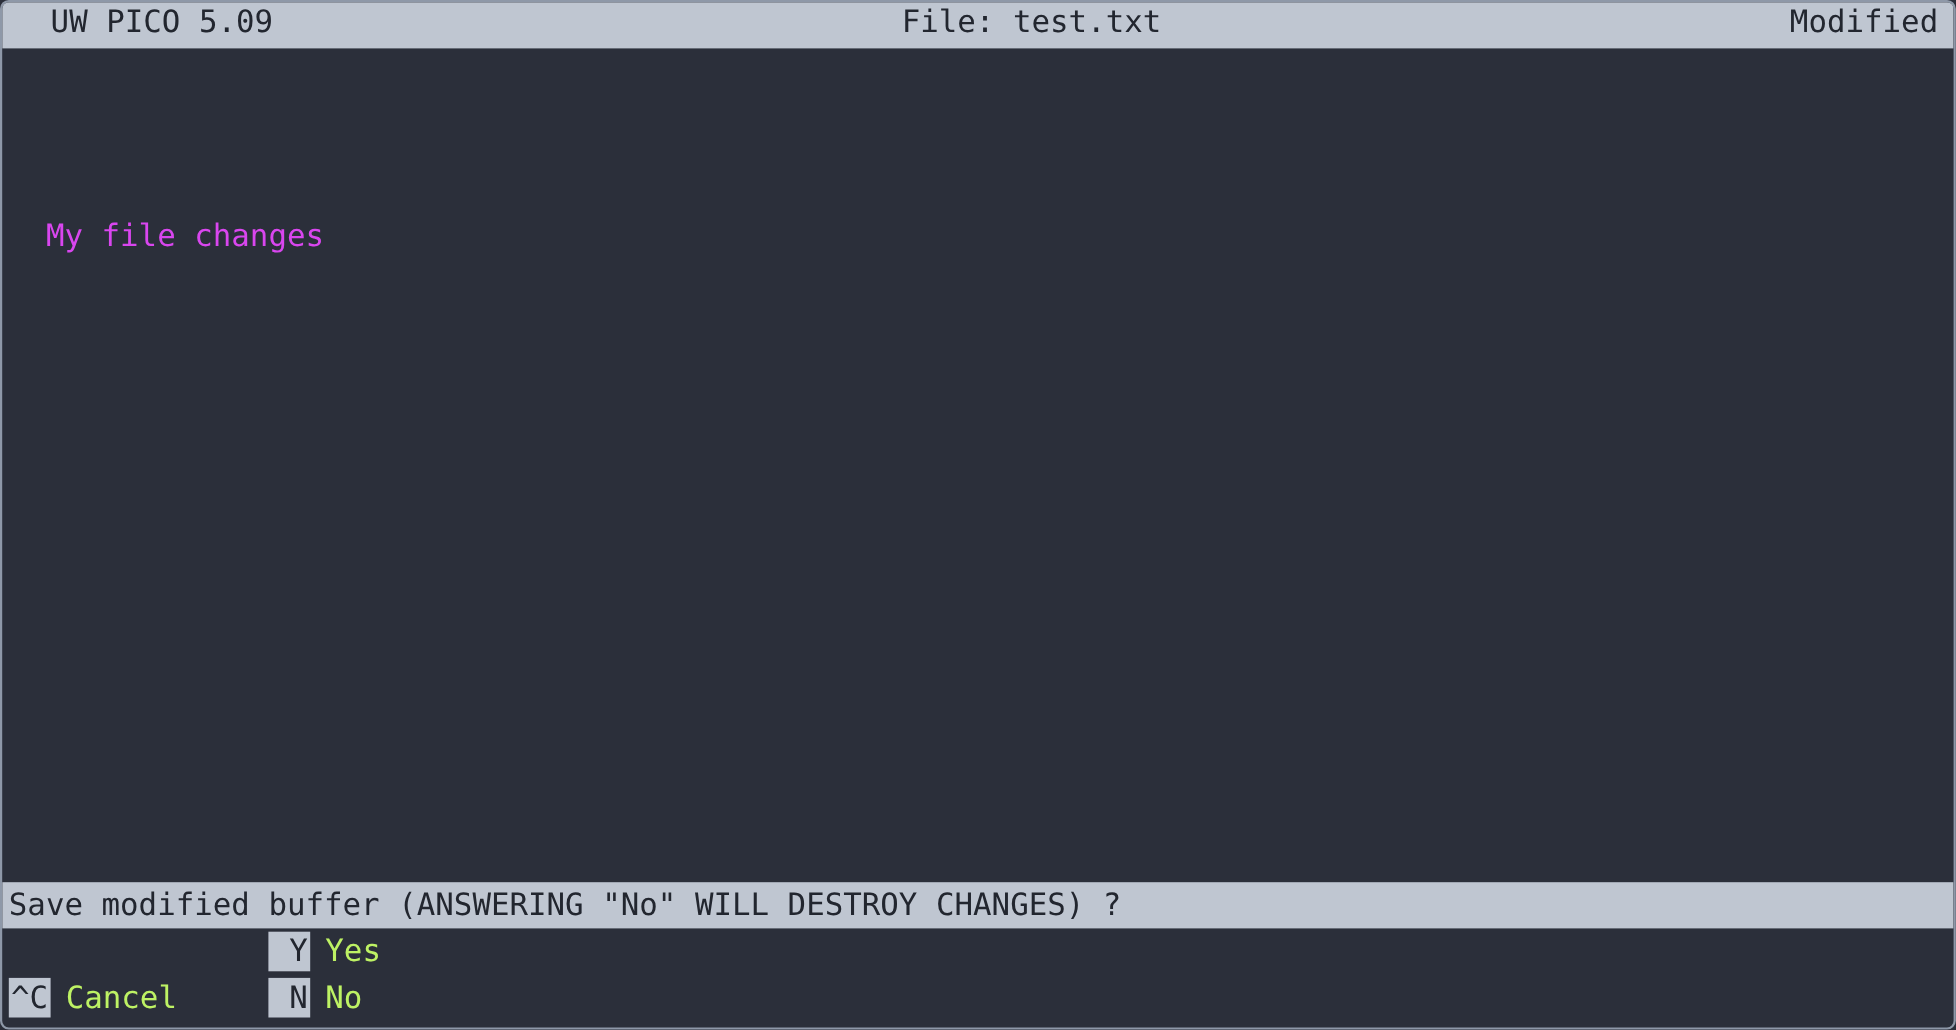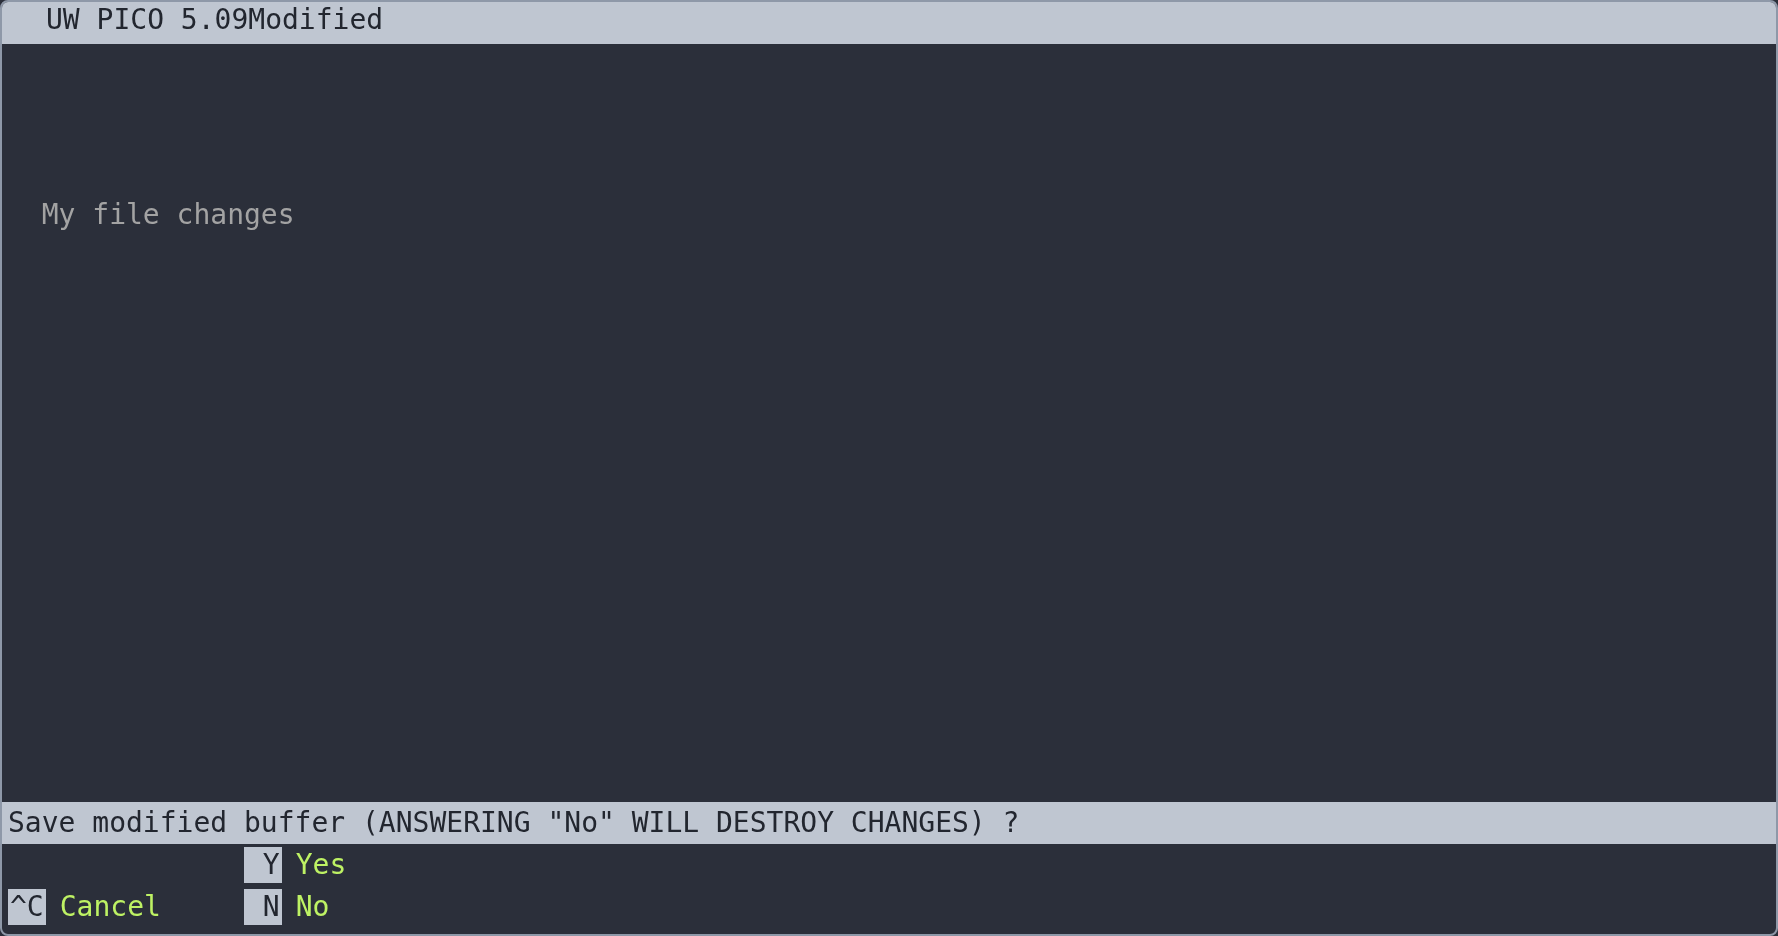--- a/index.html
+++ b/index.html
@@ -41,21 +41,21 @@
       text-align: center;
     }
     .title-right {
       flex: 0 0 auto;
       padding-right: 6px;
     }
     .editor-area {
       flex: 1 1 auto;
       padding: 6px 8px 6px 6px;
       white-space: pre;
-      color: #a3a3a3;
+      color: #d946ef;
     }
     .editor-area .spacer {
       height: 38px;
     }
     .prompt-bar {
       background: #bfc6d1;
       color: #22262f;
       padding: 0 6px;
       height: 42px;
       display: flex;
@@ -95,20 +95,21 @@
     .lbl {
       color: #bef264;
       padding-left: 14px;
     }
   </style>
 </head>
 <body>
 
 <div class="title-bar">
   <span class="title-left">UW PICO 5.09</span>
+  <span class="title-center">File: test.txt</span>
   <span class="title-right">Modified</span>
 </div>
 
 <div class="editor-area">
   <div class="spacer"></div>
   <span>My file changes</span>
 </div>
 
 <div class="prompt-bar">
   <span>Save modified buffer (ANSWERING "No" WILL DESTROY CHANGES) ?</span>

